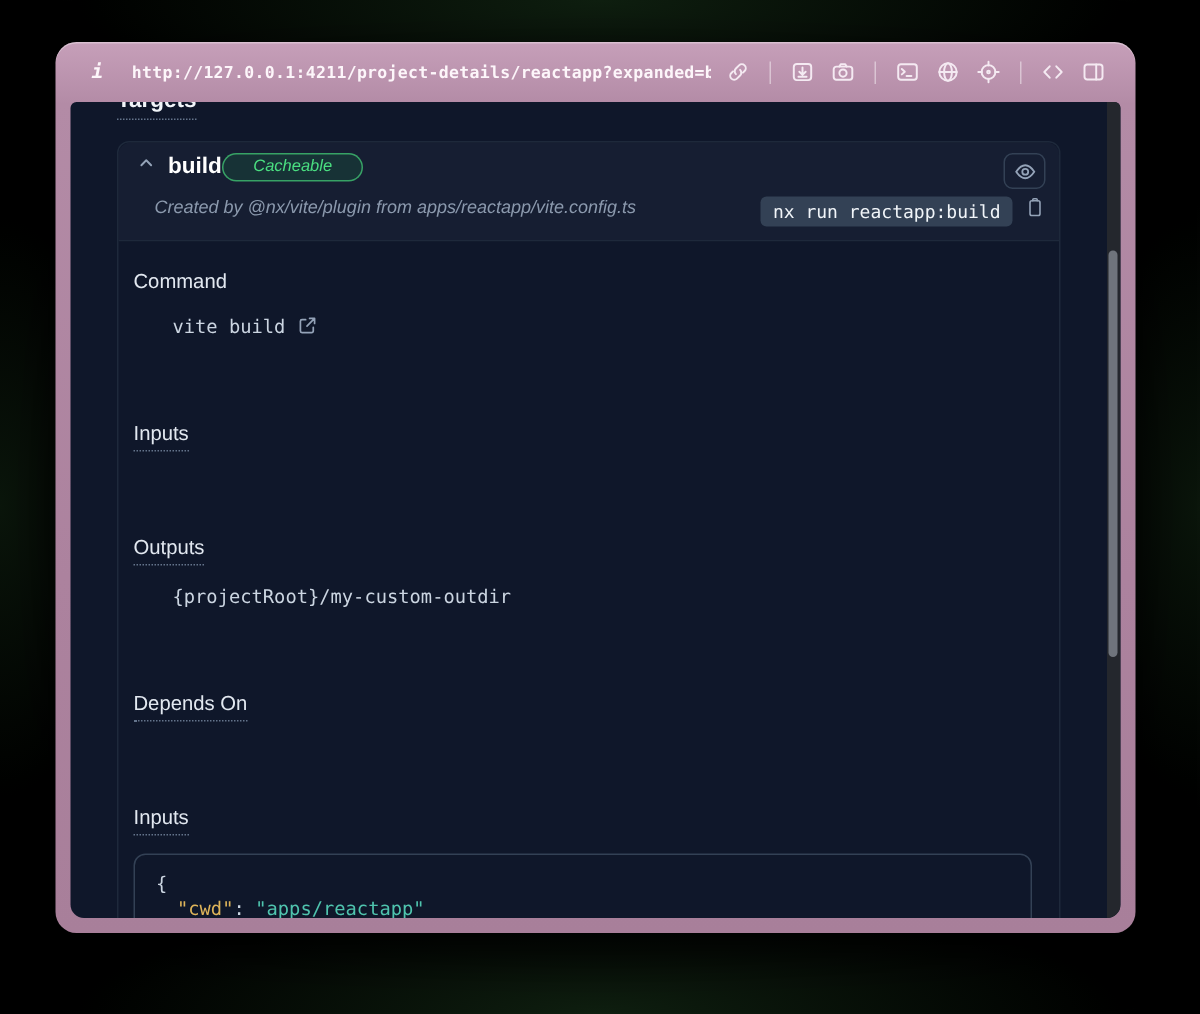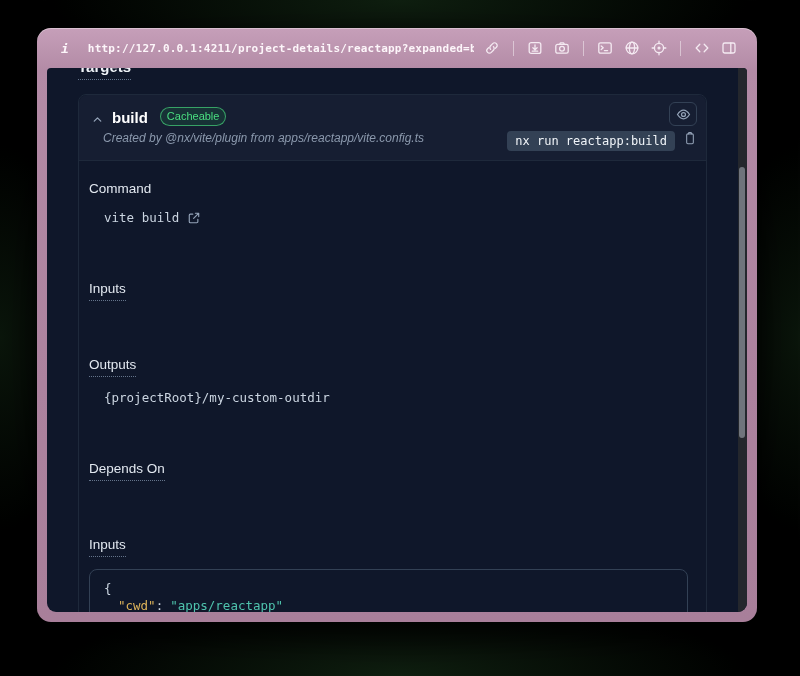--- a/index.html
+++ b/index.html
@@ -32,44 +32,44 @@
   .content { position:absolute; left:10px; right:10px; top:40px; bottom:10px;
     background:#0f172a; border-radius:4px 4px 9px 9px; overflow:hidden; color:#cbd5e1; }
   .content-inner { padding:0 40px 0 31px; margin-top:-10px; }
 
   .page-title { display:inline-block; color:#f1f5f9; font-size:15px; font-weight:600;
     padding-bottom:4px; border-bottom:1px dotted #64748b; }
 
   .card { border:1px solid #1e293b; border-radius:8px; margin-top:14px; background:#0f172a; }
   .card-head { background:rgba(30,41,59,.45); border-bottom:1px solid #1e293b;
     border-radius:8px 8px 0 0; cursor:pointer; }
-  .head-row1 { display:flex; align-items:flex-end; padding:7px 9px 2px 12px; }
+  .head-row1 { display:flex; align-items:flex-start; padding:7px 9px 2px 12px; }
   .head-row2 { display:flex; align-items:flex-start; padding:3px 9px 9px 24px; }
   .chev { width:13px; height:13px; stroke:#94a3b8; stroke-width:1.6; fill:none;
     stroke-linecap:round; stroke-linejoin:round; margin-right:8px; flex:none; }
   .target-name { color:#fff; font-size:15px; font-weight:700; }
-  .badge { margin-left:12px; font-size:11px; color:#4ade80; border:1px solid rgba(74,222,128,.65);
-    background:rgba(34,197,94,.12); border-radius:999px; padding:2px 6px; line-height:13px; }
+  .badge { font-size:11px; color:#4ade80; border:1px solid rgba(74,222,128,.65);
+    background:rgba(34,197,94,.12); border-radius:999px; padding:2px 20px; line-height:13px;font-style:italic; }
   .spacer { flex:1; }
   .eye-btn { width:28px; height:24px; border:1px solid #334155; border-radius:6px;
     display:flex; align-items:center; justify-content:center; cursor:pointer; background:transparent; }
   .eye-btn svg { width:15px; height:15px; stroke:#94a3b8; stroke-width:1.3; fill:none; }
   .created-by { color:#8b99ad; font-size:12px; font-style:italic; }
   .chip { background:#334155; color:#f1f5f9; font:12px "DejaVu Sans Mono",monospace;
     padding:3px 8px; border-radius:4px; white-space:nowrap; }
   .copy-btn { margin-left:8px; cursor:pointer; display:flex; }
   .copy-btn svg { width:14px; height:15px; stroke:#94a3b8; stroke-width:1.2; fill:none;
     stroke-linecap:round; stroke-linejoin:round; }
 
   .card-body { padding:18px 14px 22px 10px; }
   .sec-label { display:inline-block; color:#e2e8f0; font-size:13.5px; font-weight:400; }
   .sec-label.dotted { padding-bottom:4px; border-bottom:1px dotted #64748b;margin-top:32px; }
   .mt-first { margin-top:0; }
   .sec { margin-top:24px; }
-  .val-row { margin-top:13px; margin-left:15px; display:flex; align-items:center; gap:8px; }
+  .val-row { margin-top:13px; margin-left:26px; display:flex; align-items:flex-start; gap:8px; }
   .mono { font-family:"DejaVu Sans Mono",monospace; font-size:12.5px; color:#cbd5e1; }
   .ext-link { display:flex; cursor:pointer; }
   .ext-link svg { width:14px; height:14px; stroke:#94a3b8; stroke-width:1.3; fill:none;
     stroke-linecap:round; stroke-linejoin:round; }
   .list { margin-top:11px; margin-left:15px; }
   .list div { line-height:18px; }
   .bold-key { font-weight:700; color:#e2e8f0; }
   .kv-val { margin-left:8px; }
 
   .json-box { border:1px solid #334155; border-radius:8px; margin:12px 4px 0 0;

